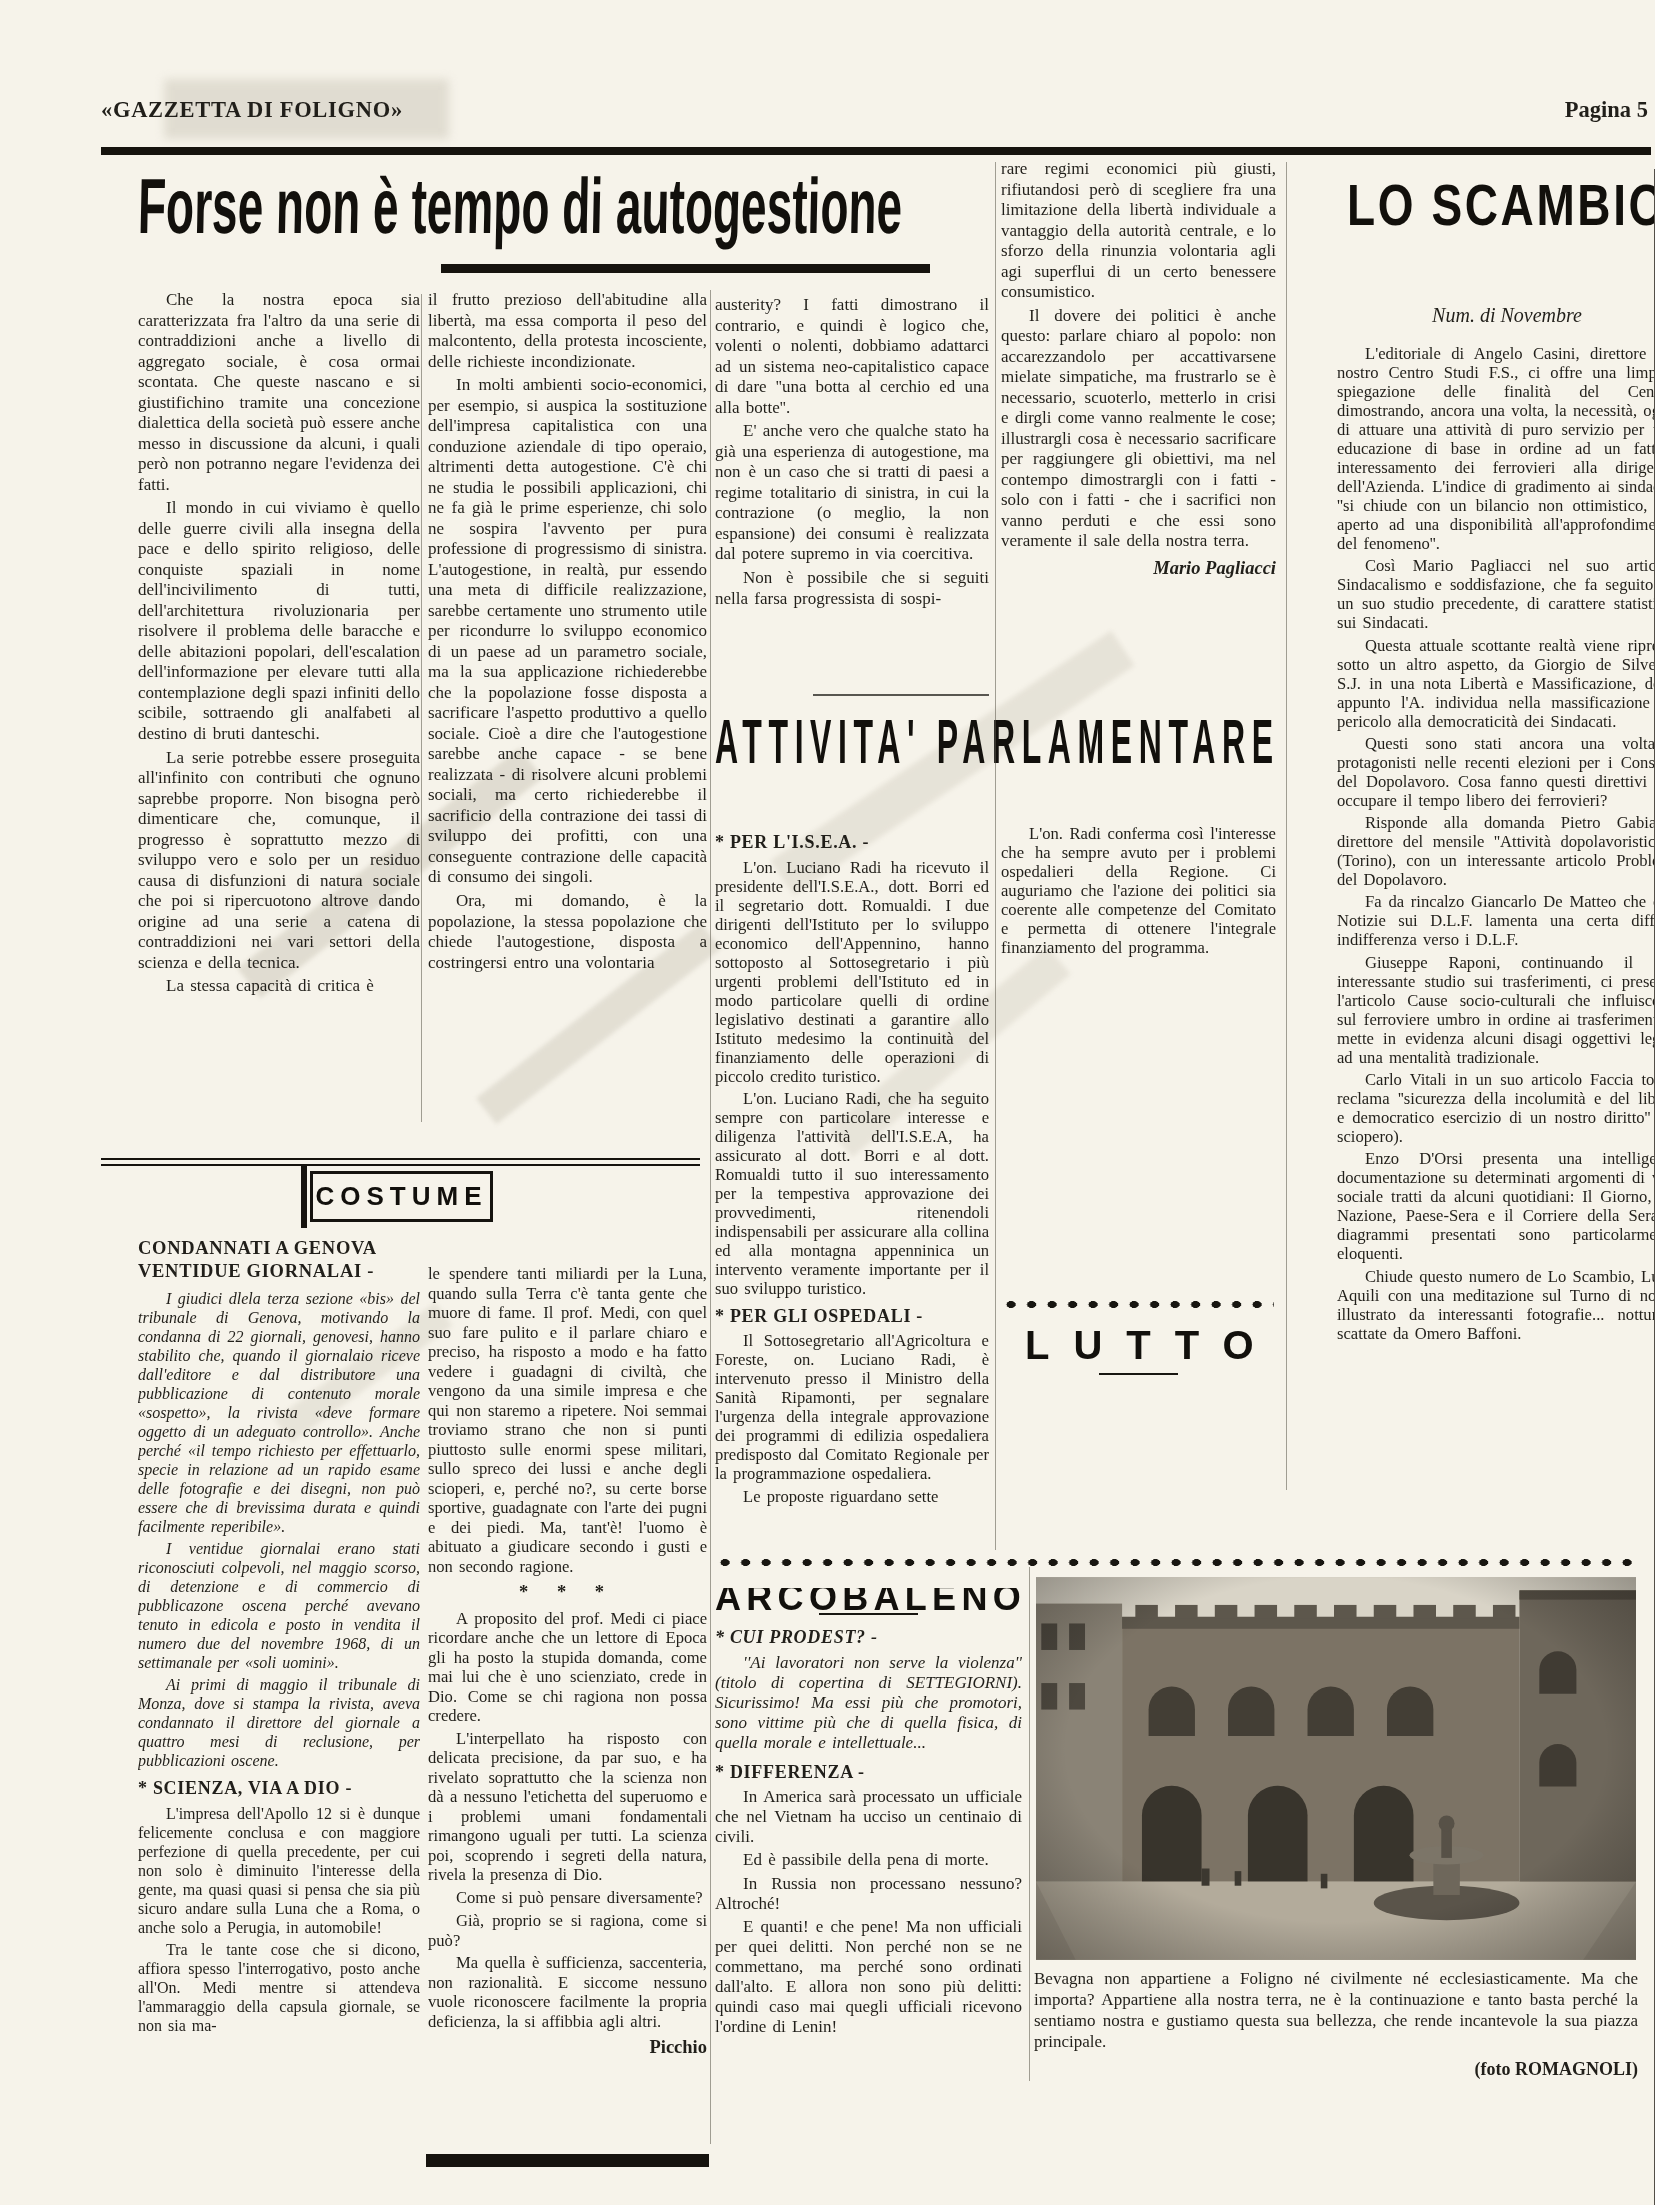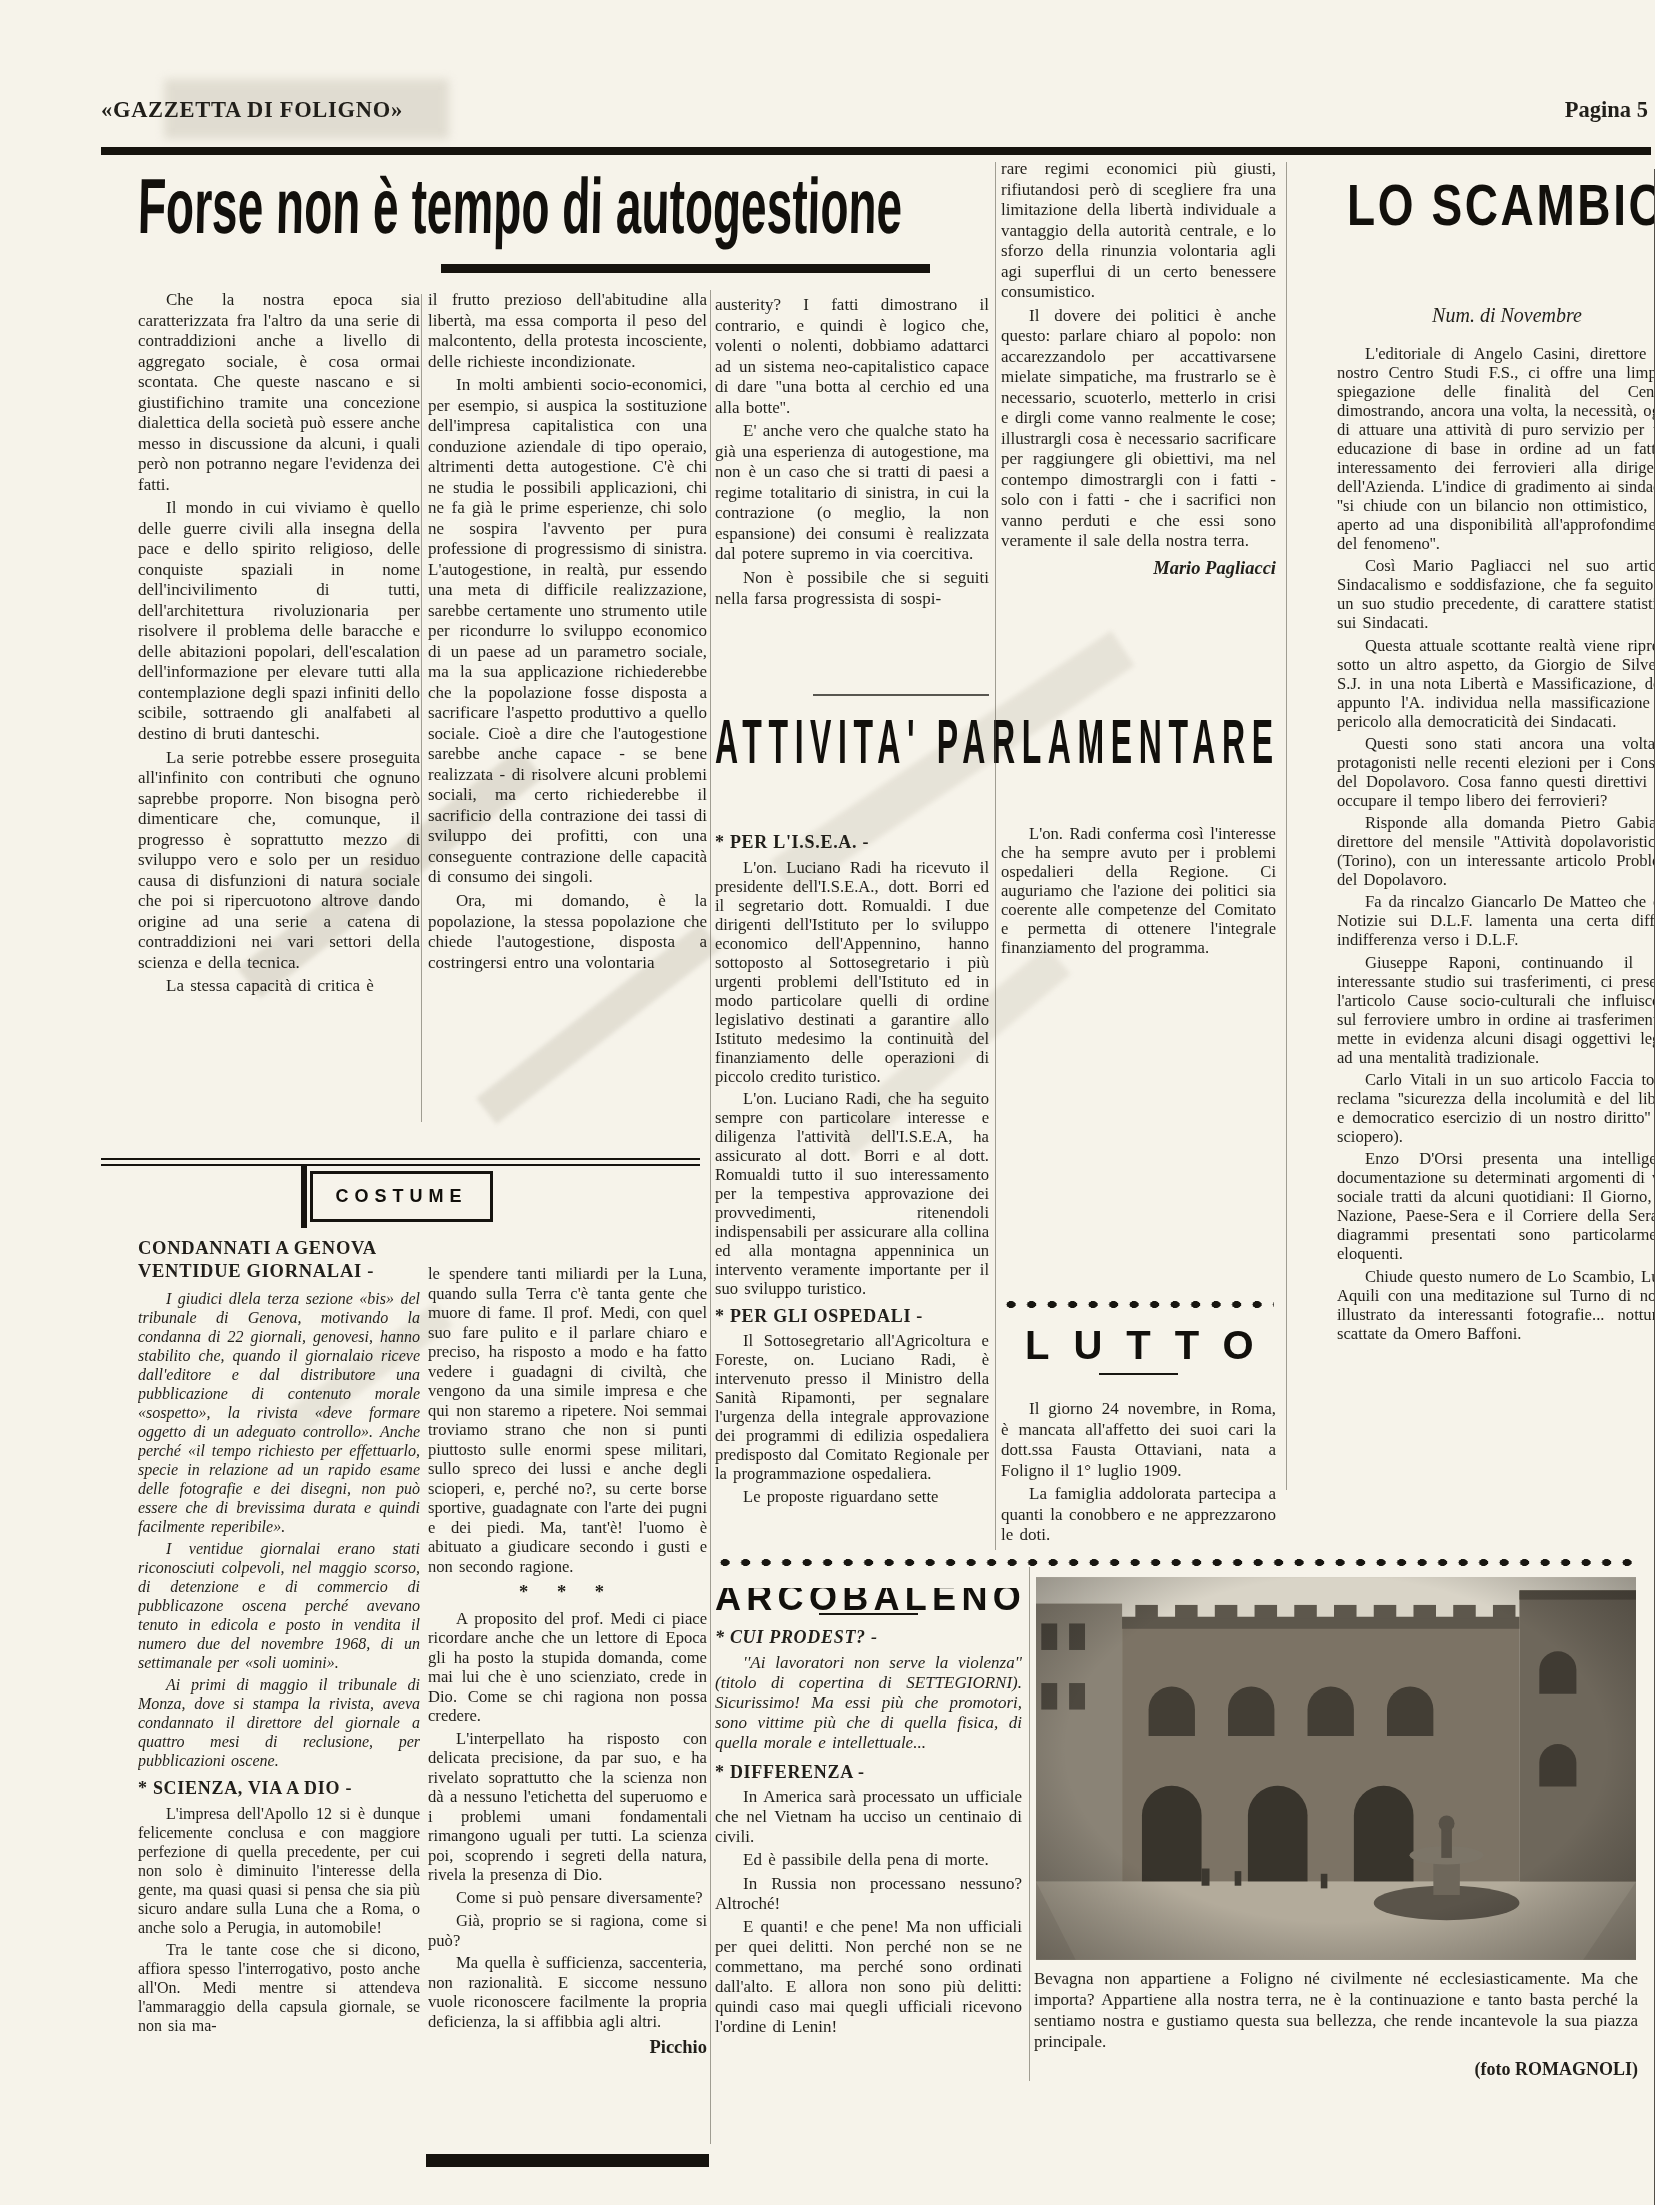--- a/index.html
+++ b/index.html
@@ -22,21 +22,21 @@
   .headline{font-family:"Liberation Sans",sans-serif;font-weight:bold;font-size:46px;
             color:#12100c;white-space:nowrap;transform:scaleY(1.7) skewX(-2deg);
             transform-origin:left top;letter-spacing:0;}
   .bigtitle{font-family:"Liberation Sans",sans-serif;font-weight:bold;color:#12100c;
             text-align:center;white-space:nowrap;}
   .scamtitle{font-size:46px;letter-spacing:2.6px;transform:scaleY(1.25);transform-origin:center top;}
   .scamsub{font-size:20px;font-weight:normal;font-style:italic;text-align:center;margin-top:6.6px;}
   .attivtitle{font-size:32px;letter-spacing:6.6px;transform:scaleY(1.95);transform-origin:center top;}
   .luttotitle{font-size:40px;letter-spacing:24px;text-indent:24px;}
   .arcotitle{font-size:36px;letter-spacing:5.3px;}
-  .costumetitle{font-size:18px;letter-spacing:6px;line-height:45px;text-align:center;}
+  .costumetitle{font-size:26px;letter-spacing:6px;line-height:45px;text-align:center;}
   .subhead{font-weight:bold;font-size:18px;letter-spacing:0.7px;margin:9.3px 0 5.3px 0;}
   .subhead2{font-weight:bold;font-size:18.5px;letter-spacing:0.7px;margin:0 0 6.6px 0;line-height:22.5px;}
   .byline{font-weight:bold;font-style:italic;font-size:18.5px;text-align:right;margin-top:6.6px;}
   .dotrule{background-image:radial-gradient(ellipse 7.3px 5.3px at 10px 7.3px,#181611 60%,rgba(0,0,0,0) 66%);
            background-size:20.5px 14.6px;background-repeat:repeat-x;height:14.6px;}
   .smallrule{height:2px;background:#181611;margin:5.3px auto 0 auto;}
   .vrule{width:1.3px;background:rgba(90,85,72,0.55);}
   .stars{text-align:center;font-size:18.5px;font-weight:bold;letter-spacing:12px;margin:6.6px 0;}
   .caption{font-size:17px;line-height:21px;text-align:justify;word-spacing:1.3px;}
   .credit{font-size:18px;font-weight:bold;text-align:right;margin-top:6.6px;}
@@ -117,24 +117,20 @@
     <p>Le proposte riguardano sette</p>
   </div>
   <div class="abs col colAtext" style="left:956px;top:824px;width:275px;height:469px;">
     <p>L'on. Radi conferma così l'interesse che ha sempre avuto per i problemi ospedalieri della Regione. Ci auguriamo che l'azione dei politici sia coerente alle competenze del Comitato e permetta di ottenere l'integrale finanziamento del programma.</p>
   </div>
 
   <div class="abs dotrule" style="left:956px;top:1297px;width:273px;"></div>
   <div class="abs" style="left:956px;top:1323px;width:275px;">
     <div class="bigtitle luttotitle">LUTTO</div>
     <div class="smallrule" style="width:79px;"></div>
-  </div>
-  <div class="abs col bodytext" style="left:956px;top:1399px;width:275px;height:163px;">
-    <p>Il giorno 24 novembre, in Roma, è mancata all'affetto dei suoi cari la dott.ssa Fausta Ottaviani, nata a Foligno il 1° luglio 1909.</p>
-    <p>La famiglia addolorata partecipa a quanti la conobbero e ne apprezzarono le doti.</p>
   </div>
   <div class="abs dotrule" style="left:670px;top:1555px;width:922px;"></div>
 
   <div class="abs rule" style="left:56px;top:1158px;width:599px;height:2px;"></div>
   <div class="abs rule" style="left:56px;top:1164px;width:599px;height:2px;"></div>
   <div class="abs rule" style="left:256px;top:1166px;width:6px;height:62px;"></div>
   <div class="abs" style="left:265px;top:1171px;width:177px;height:45px;border:3.3px solid #15130f;">
     <div class="bigtitle costumetitle">COSTUME</div>
   </div>
 

